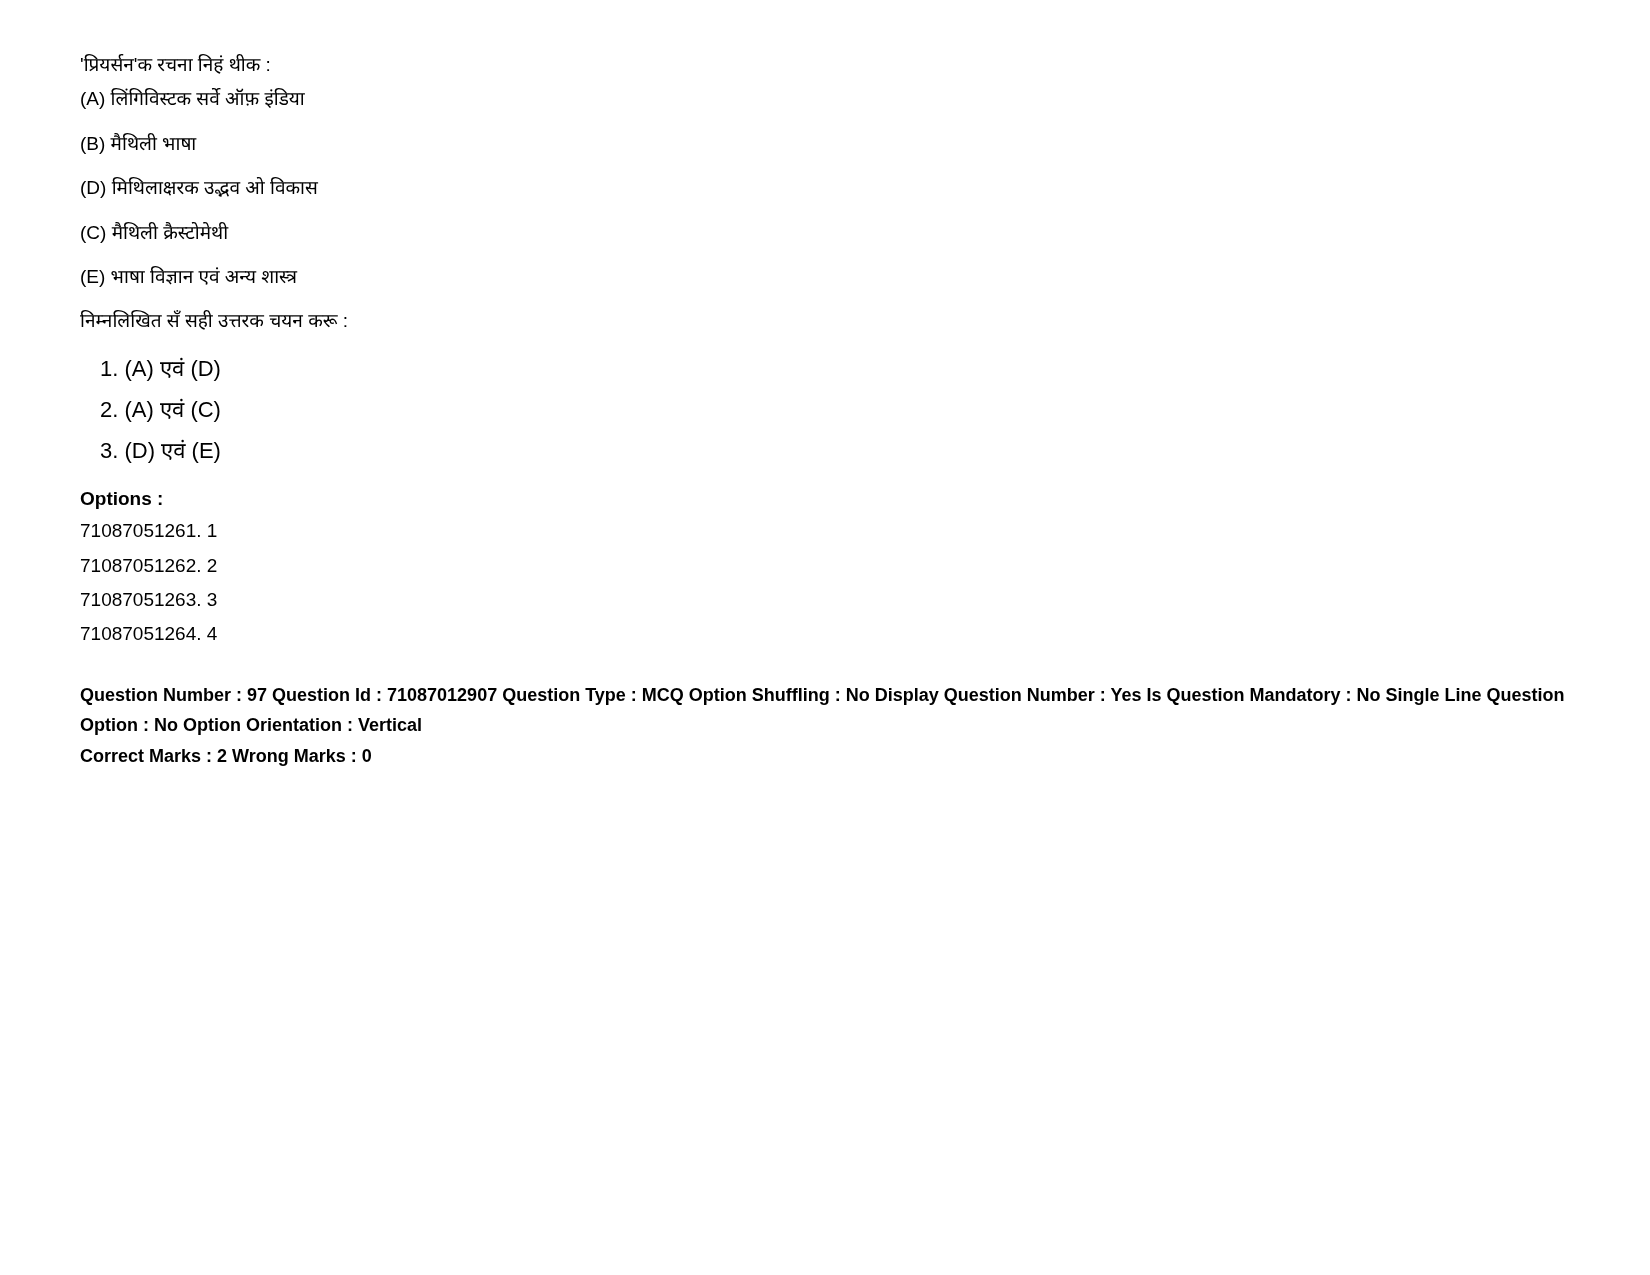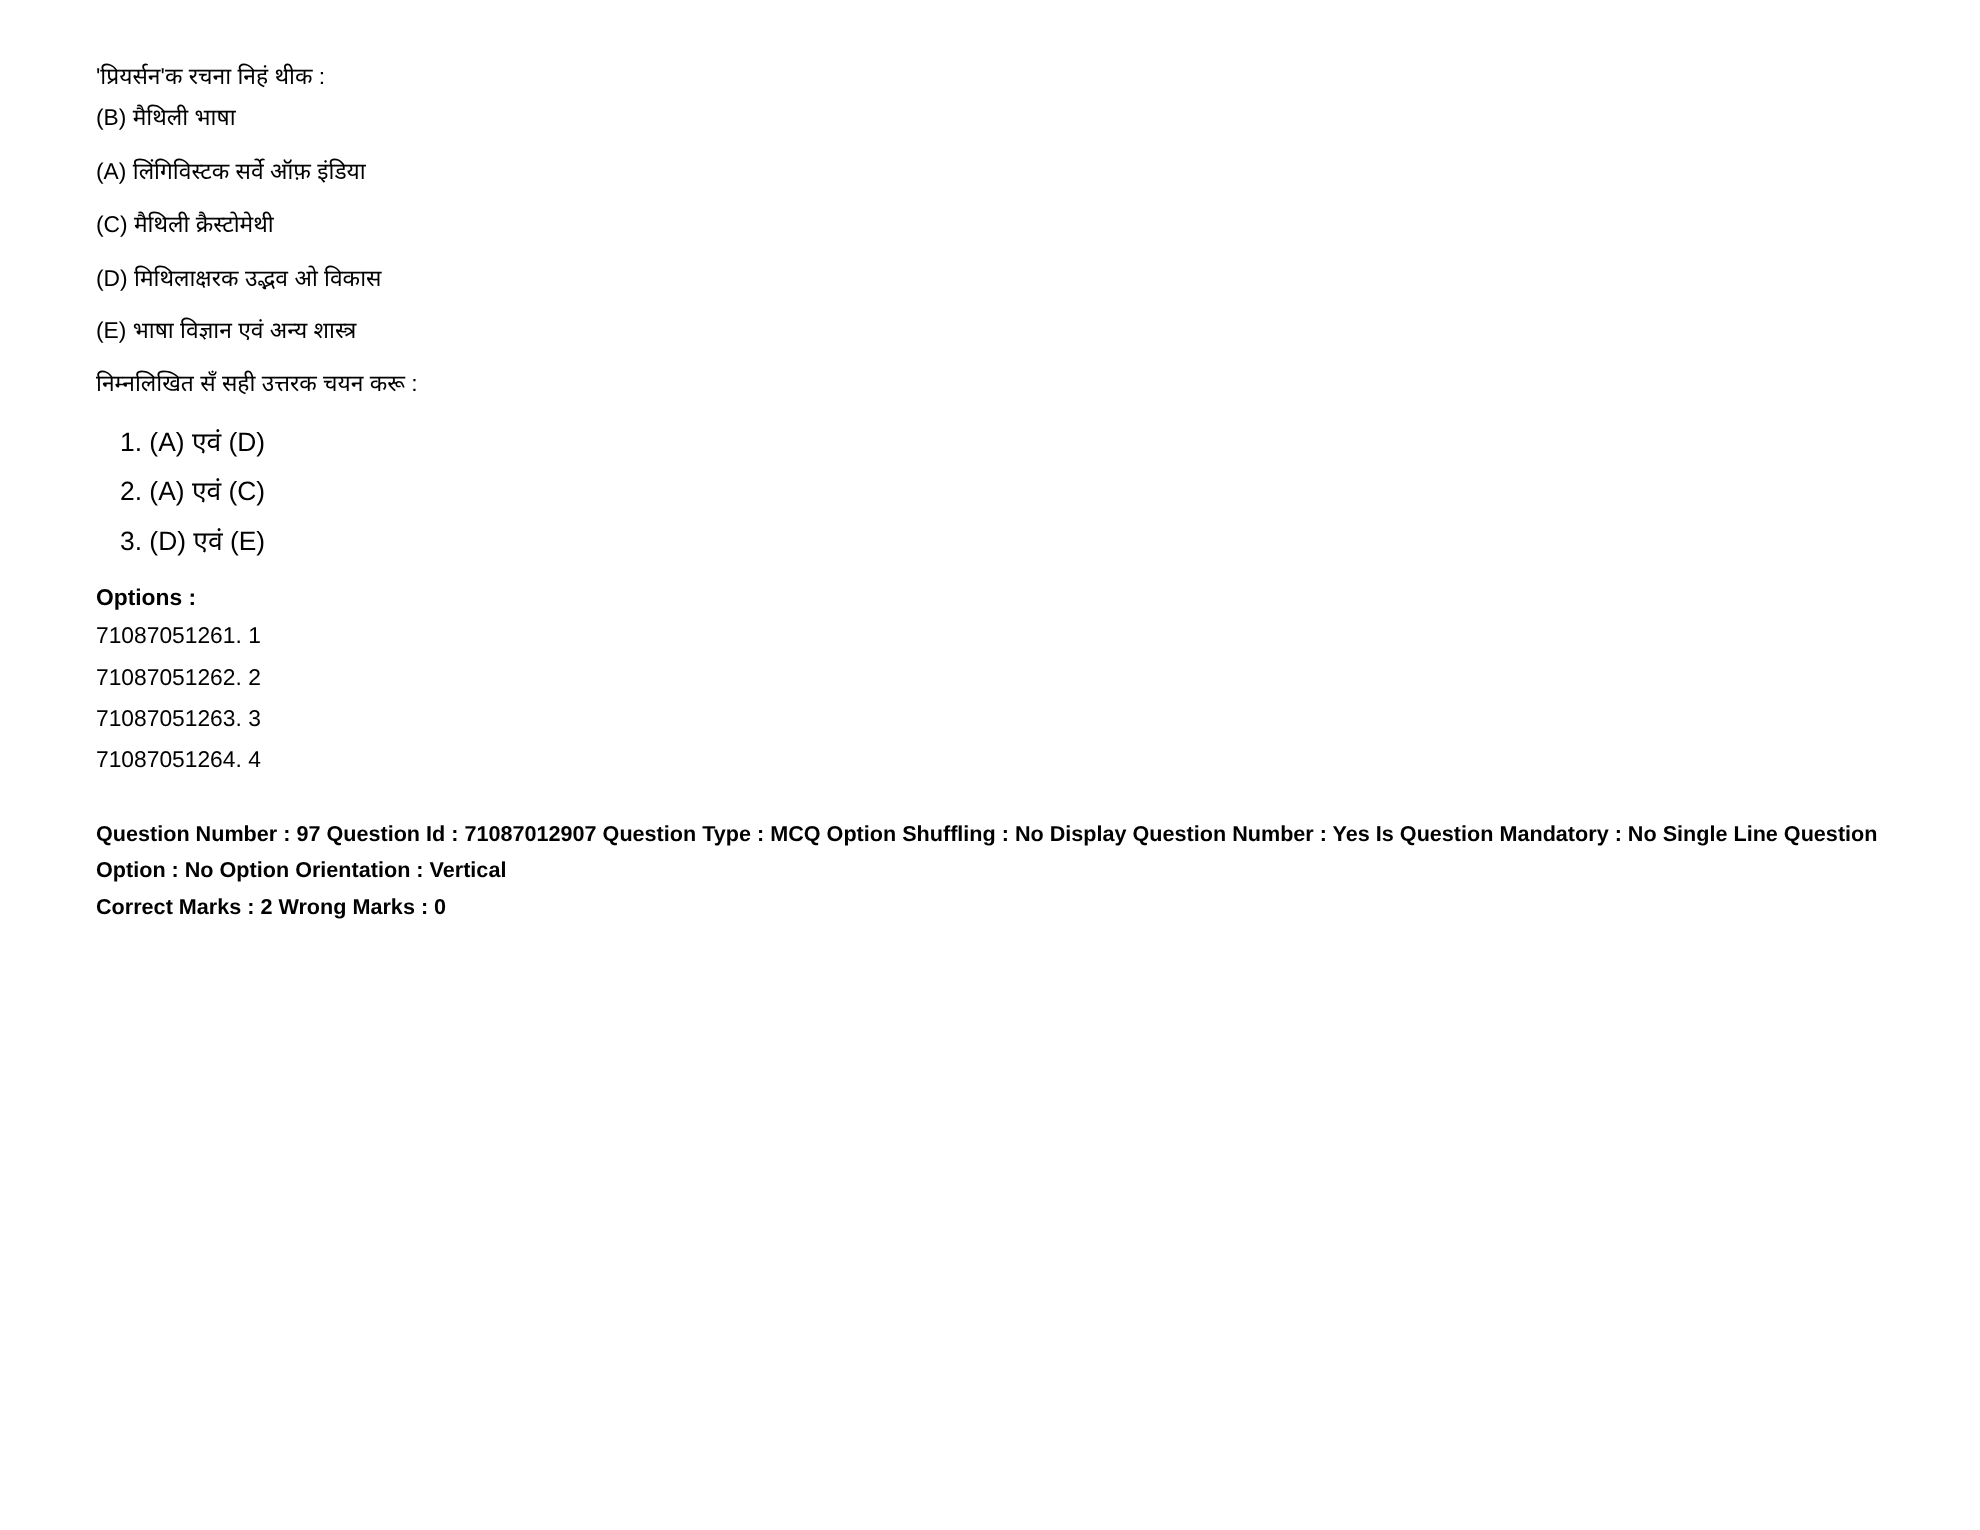--- a/index.html
+++ b/index.html
@@ -61,24 +61,24 @@
       line-height: 1.7;
     }
   </style>
 </head>
 <body>
 
 <div>
 
   <div class="question-text">'प्रियर्सन'क रचना निहं थीक :</div>
 
+  <div class="option-line">(A) लिंगिविस्टक सर्वे ऑफ़ इंडिया</div>
   <div class="option-line">(B) मैथिली भाषा</div>
-  <div class="option-line">(A) लिंगिविस्टक सर्वे ऑफ़ इंडिया</div>
+  <div class="option-line">(D) मिथिलाक्षरक उद्भव ओ विकास</div>
   <div class="option-line">(C) मैथिली क्रैस्टोमेथी</div>
-  <div class="option-line">(D) मिथिलाक्षरक उद्भव ओ विकास</div>
   <div class="option-line">(E) भाषा विज्ञान एवं अन्य शास्त्र</div>
 
   <div class="instruction-line">निम्नलिखित सँ सही उत्तरक चयन करू :</div>
 
   <div class="numbered-options">
     <div class="numbered-option">1. (A) एवं (D)</div>
     <div class="numbered-option">2. (A) एवं (C)</div>
     <div class="numbered-option">3. (D) एवं (E)</div>
   </div>
 

